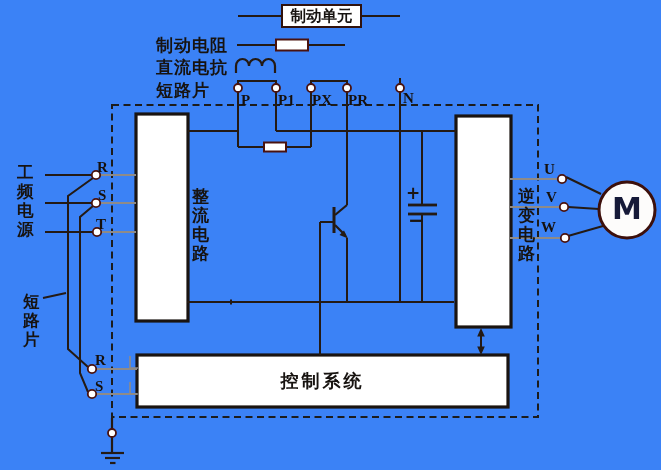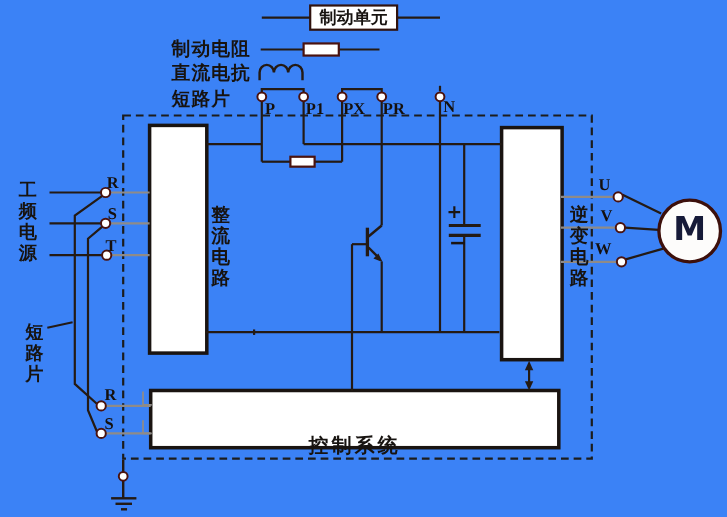--- a/index.html
+++ b/index.html
@@ -6,21 +6,21 @@
   .canvas{
     position:relative;width:661px;height:470px;
     background:#3b82f6;overflow:hidden;
     font-family:"DejaVu Sans","Liberation Sans",sans-serif;
   }
   .canvas svg{position:absolute;left:0;top:0;}
   .t{position:absolute;color:#171310;font-weight:700;font-size:17px;letter-spacing:1px;white-space:pre;line-height:1.1;}
   .vert{width:19px;word-break:break-all;white-space:normal;text-align:left;line-height:19px;letter-spacing:0;}
   .term{font-family:"Liberation Serif","DejaVu Serif",serif;font-size:15px;font-weight:700;letter-spacing:0;color:#15100d;}
   .boxlabel{letter-spacing:0;}
-  .ctrl-label{width:371px;text-align:center;font-size:18px;letter-spacing:3px;margin-top:25px;}
+  .ctrl-label{width:371px;text-align:center;font-size:18px;letter-spacing:3px;}
   .bu-label{width:79px;text-align:center;font-size:15.5px;letter-spacing:0;}
   .cap-sign{letter-spacing:0;color:#1b1512;}
   .motor-m{width:36px;text-align:center;font-size:30px;font-weight:700;color:#161a38;letter-spacing:0;}
 </style>
 </head>
 <body>
 
 <div class="canvas">
 
   <svg width="661" height="470" viewBox="0 0 661 470">

